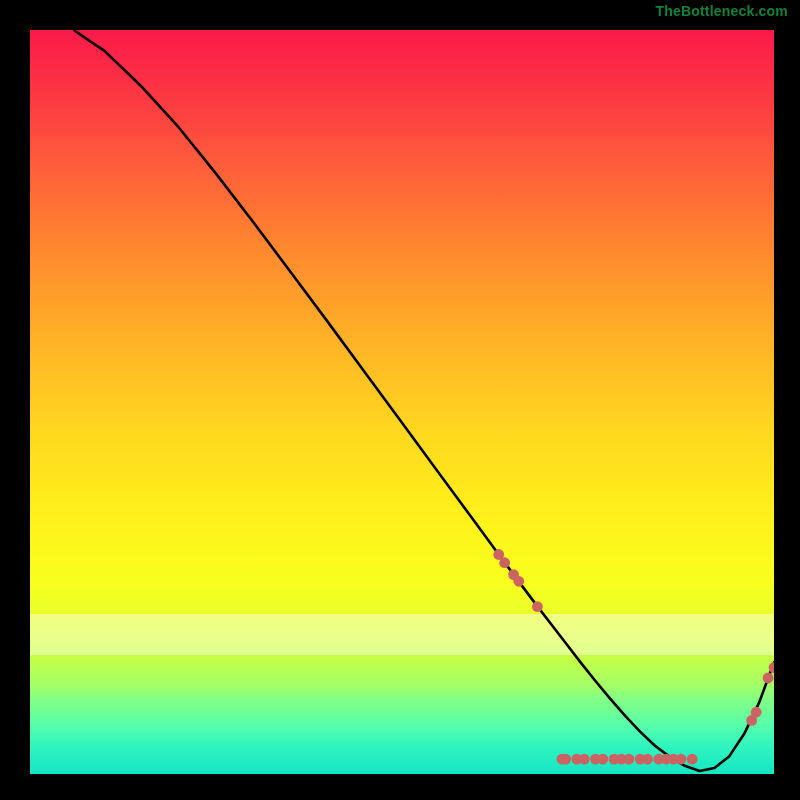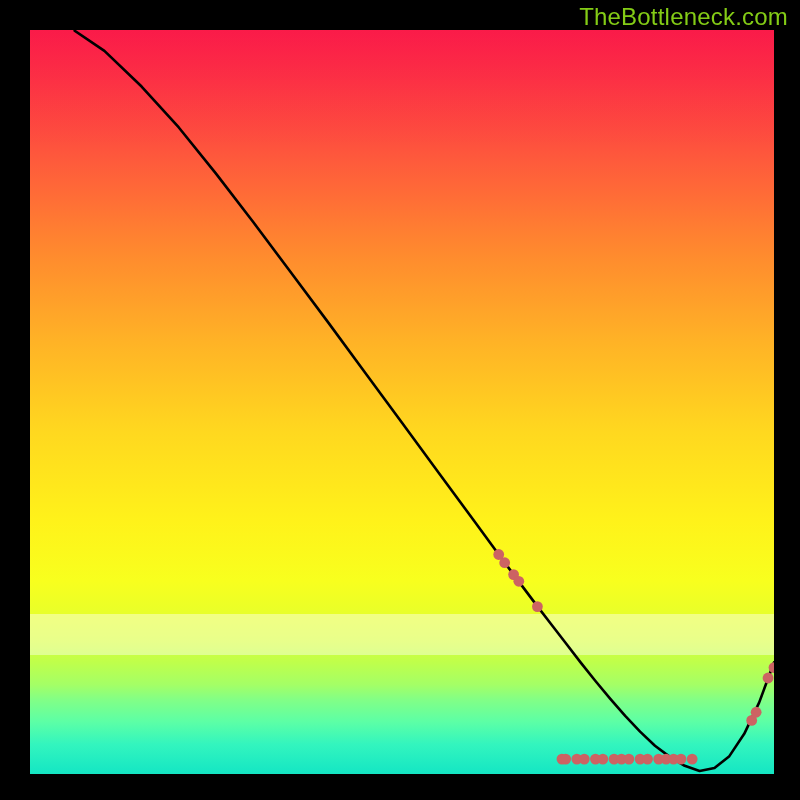--- a/index.html
+++ b/index.html
@@ -14,23 +14,23 @@
   .frame {
     position: relative;
     width: 800px;
     height: 800px;
     background: #000;
   }
   .watermark {
     position: absolute;
     top: 3px;
     right: 12px;
-    color: #84cc16;
-    font-size: 24px;
-    font-weight: 400;
+    color: #15803d;
+    font-size: 14px;
+    font-weight: 700;
     letter-spacing: 0.2px;
     z-index: 4;
   }
 
   .plot-area {
     position: absolute;
     left: 30px;
     top: 30px;
     width: 744px;
     height: 744px;

